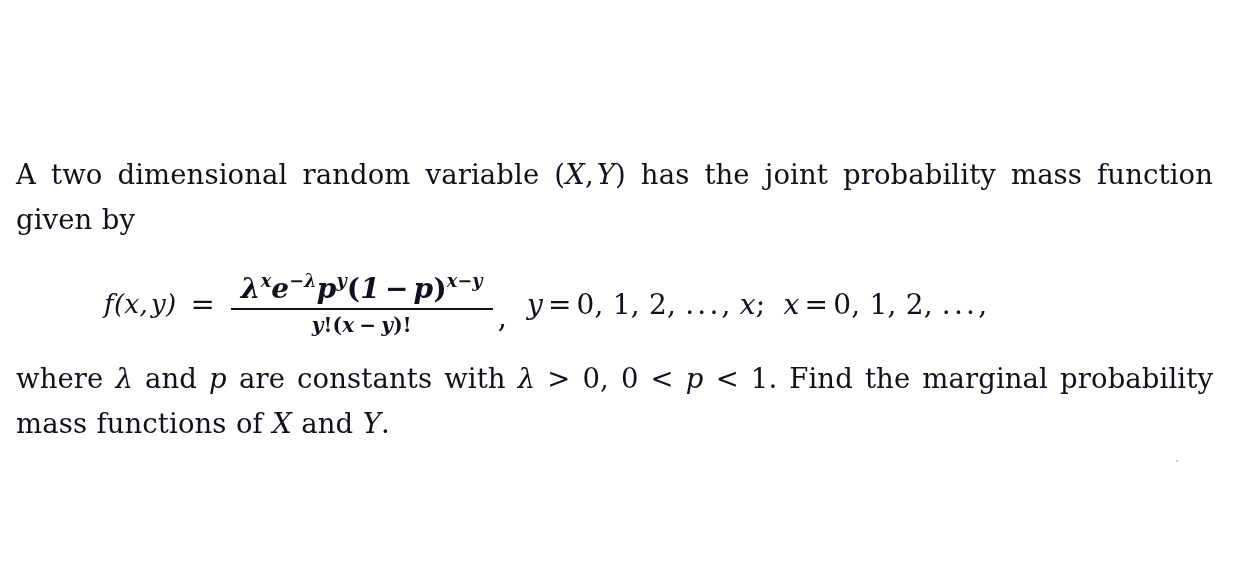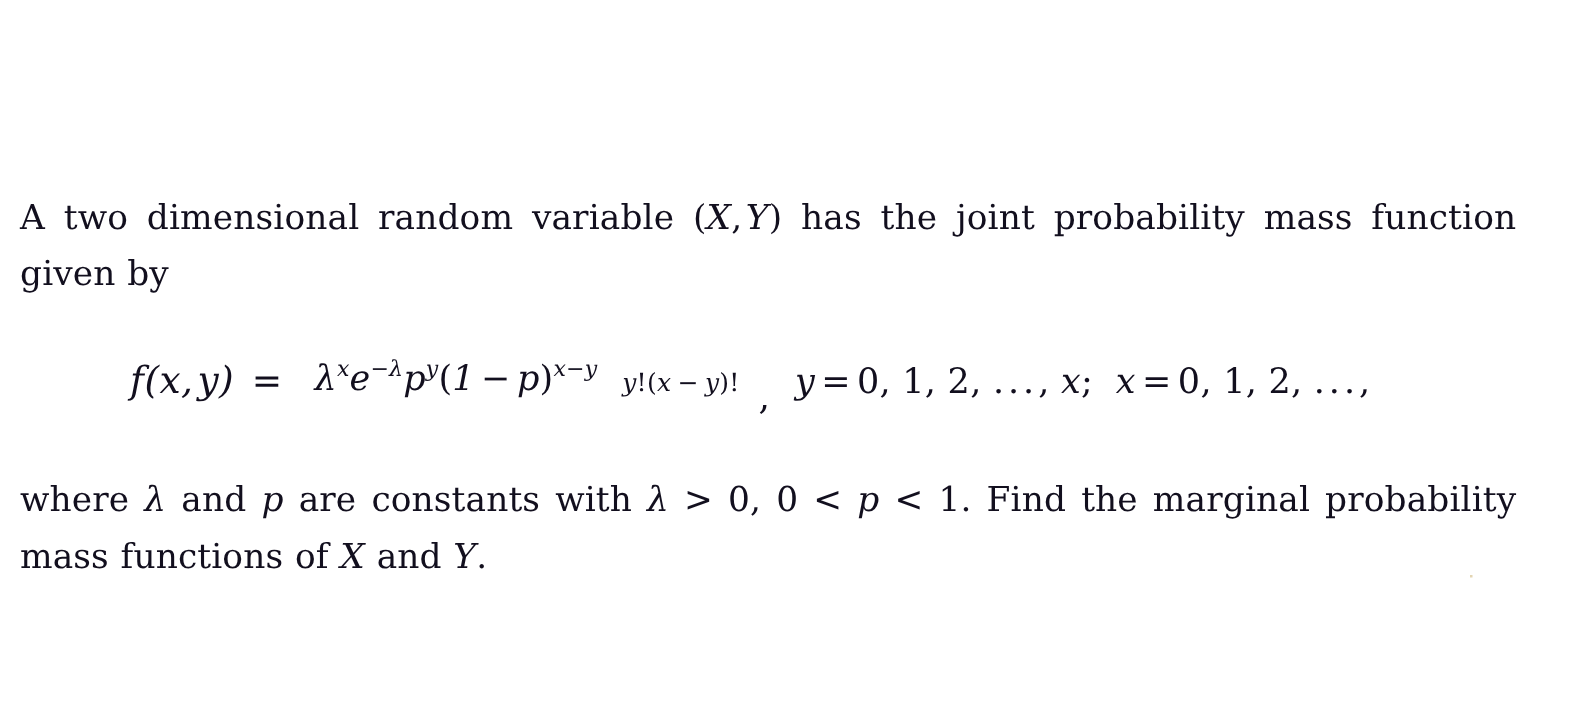--- a/index.html
+++ b/index.html
@@ -71,38 +71,39 @@
     left: 88px;
     top: 0;
     display: flex;
     align-items: center;
     white-space: nowrap;
     font-size: 28px;
     height: 96px;
   }
 
   .eq-lhs {
-    font-size: 30px;
+    font-size: 26px;
     font-style: italic;
     letter-spacing: 0.4px;
     padding-right: 14px;
   }
   .eq-equals {
     font-size: 29px;
     font-style: normal;
     padding-right: 14px;
   }
 
   .frac {
     display: inline-flex;
-    flex-direction: row;
+    flex-direction: column;
     align-items: center;
     justify-content: center;
     vertical-align: middle;
     margin: 0 2px;
+    font-weight: bold;
   }
   .frac-num {
     font-size: 28px;
     font-style: italic;
     padding: 0 10px 4px 10px;
     line-height: 1.05;
     letter-spacing: 0.2px;
   }
   .frac-bar {
     width: 100%;
@@ -173,19 +174,19 @@
         <span class="frac-den"><span class="mathvar">y</span><span class="mathsym">!(</span><span class="mathvar">x</span><span class="op">−</span><span class="mathvar">y</span><span class="mathsym">)!</span></span>
       </span>
 
       <span class="eq-comma">,</span>
 
       <span class="eq-conditions"><span class="mathvar">y</span><span class="op">=</span>0,&nbsp;1,&nbsp;2,&nbsp;. . . ,&nbsp;<span class="mathvar">x</span>;&nbsp;&nbsp;<span class="mathvar">x</span><span class="op">=</span>0,&nbsp;1,&nbsp;2,&nbsp;. . . ,</span>
 
     </div>
   </div>
 
-  <div class="content" style="top:378px;">
+  <div class="content" style="top:356px;">
     <p class="para"><span>where <span class="greek">λ</span> and <span class="mathvar">p</span> are constants with <span class="greek">λ</span> <span class="mathsym">&gt;</span> 0, 0 <span class="mathsym">&lt;</span> <span class="mathvar">p</span> <span class="mathsym">&lt;</span> 1. Find the marginal probability mass functions of <span class="mathvar">X</span> and <span class="mathvar">Y</span>.</span></p>
   </div>
 
   <div class="speck"></div>
 
 </div>
 
 </body></html>

